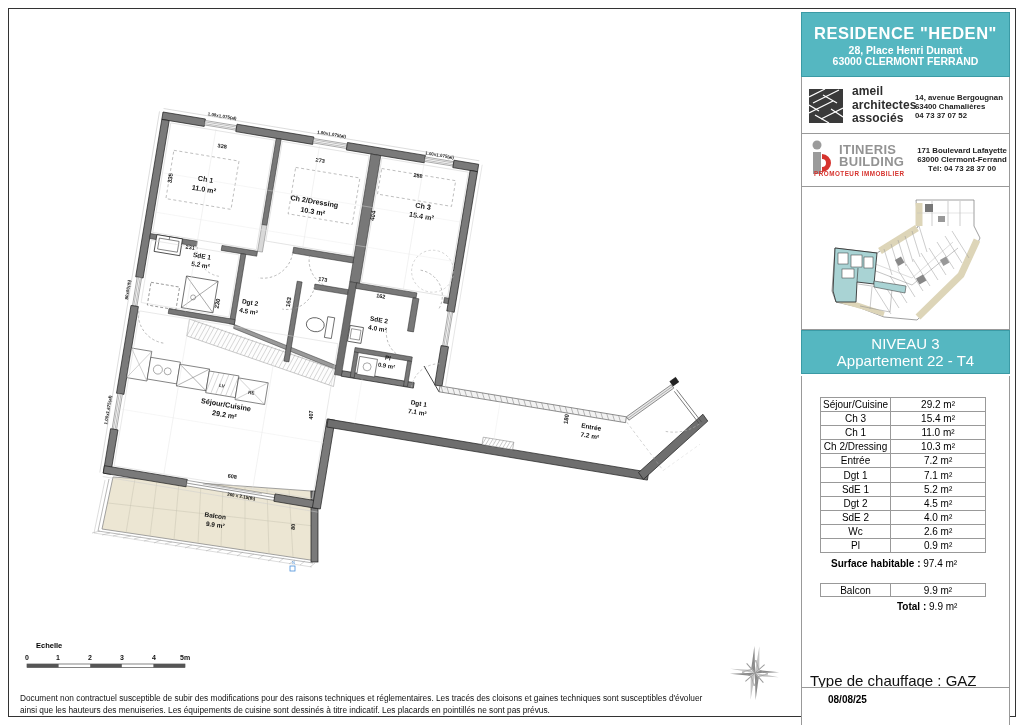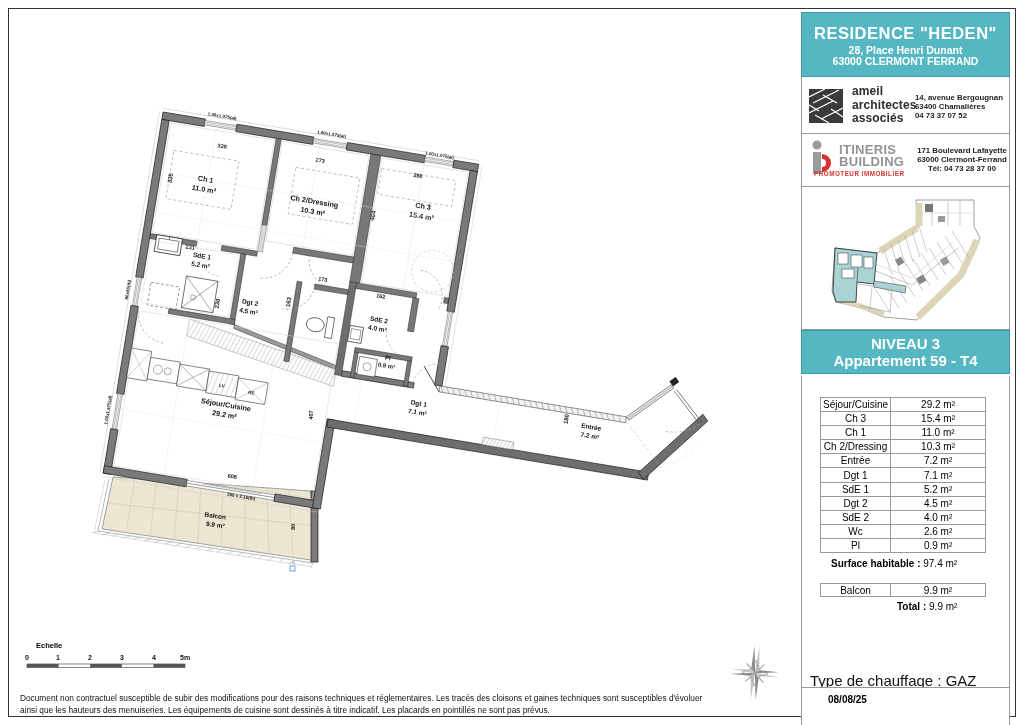--- a/index.html
+++ b/index.html
@@ -6,21 +6,21 @@
 #frame { position:absolute; left:8px; top:8px; width:1008px; height:709px; border:1px solid #333; }
 #sidebar { position:absolute; left:801px; top:12px; width:209px; }
 .sbox { border:1px solid #999; border-top:none; }
 #teal1 { background:#55b7c1; border:1px solid #3a9aa5; color:#fff; text-align:center; height:65px; }
 #teal1 h1 { font-size:16.5px; letter-spacing:0.5px; padding-top:11px; }
 #teal1 .addr { font-size:10.5px; font-weight:bold; line-height:11px; margin-top:2px; }
 #ameil { height:57px; background:#fff; position:relative; }
 #itineris { height:53px; background:#fff; position:relative; }
 #mapbox { height:143px; background:transparent; position:relative; }
 #teal2 { background:#55b7c1; border:1px solid #3a9aa5; color:#fff; text-align:center; height:44px; }
-#teal2 div { font-size:15px; font-weight:bold; }
+#teal2 div { font-size:15px; font-weight:normal; }
 #apt-table { border-collapse:collapse; margin:23px auto 0 19px; }
 #apt-table td { border:1px solid #999; font-size:10px; height:14.1px; padding:0 2px; }
 #apt-table .c1 { width:70px; text-align:center; }
 #apt-table .c2 { width:95px; text-align:center; }
 #balc-table { border-collapse:collapse; margin:11px 0 0 19px; }
 #balc-table td { border:1px solid #999; font-size:10px; height:13.1px; }
 #balc-table .c1 { width:70px; text-align:center; }
 #balc-table .c2 { width:95px; text-align:center; }
 #chauffage { position:absolute; left:810px; top:672px; font-size:15px; color:#111; }
 #datebox { position:absolute; left:801px; top:687px; width:209px; height:40px; border:1px solid #999; font-size:10px; background:#fff; }
@@ -704,21 +704,21 @@
     </svg>
     <div style="position:absolute;left:37px;top:10px;font-size:13px;font-weight:bold;color:#939393;letter-spacing:0.3px;line-height:12px;">ITINERIS<br>BUILDING</div>
     <div style="position:absolute;left:12px;top:36px;font-size:6.3px;font-weight:bold;color:#d6332e;letter-spacing:0.5px;">PROMOTEUR IMMOBILIER</div>
     <div style="position:absolute;left:114px;top:12px;width:92px;font-size:7.8px;font-weight:bold;color:#222;text-align:center;line-height:9px;">171 Boulevard Lafayette<br>63000 Clermont-Ferrand<br>Tél: 04 73 28 37 00</div>
   </div>
 
   <div id="mapbox" class="sbox"></div>
 
   <div id="teal2">
     <div style="padding-top:4px;">NIVEAU 3</div>
-    <div>Appartement 59 - T4</div>
+    <div>Appartement 22 - T4</div>
   </div>
 
   <table id="apt-table">
       <tbody>
         <tr>
           <td class="c1">Séjour/Cuisine</td>
           <td class="c2">29.2 m²</td>
         </tr>
         <tr>
           <td class="c1">Ch 3</td>

